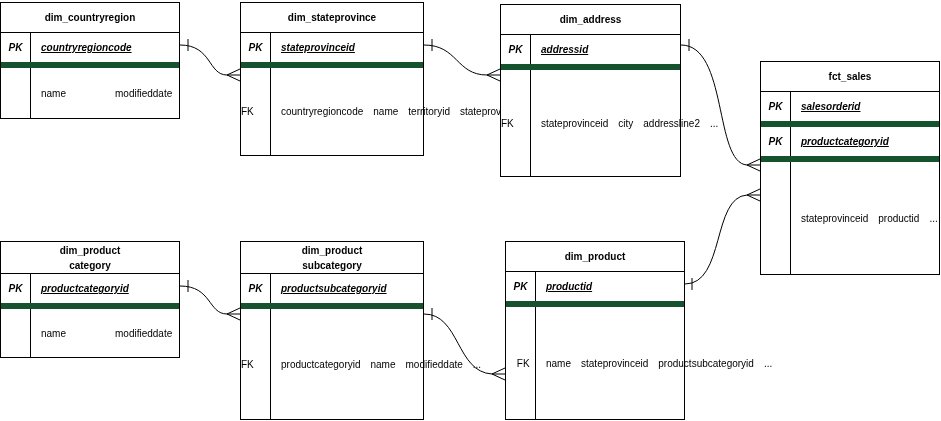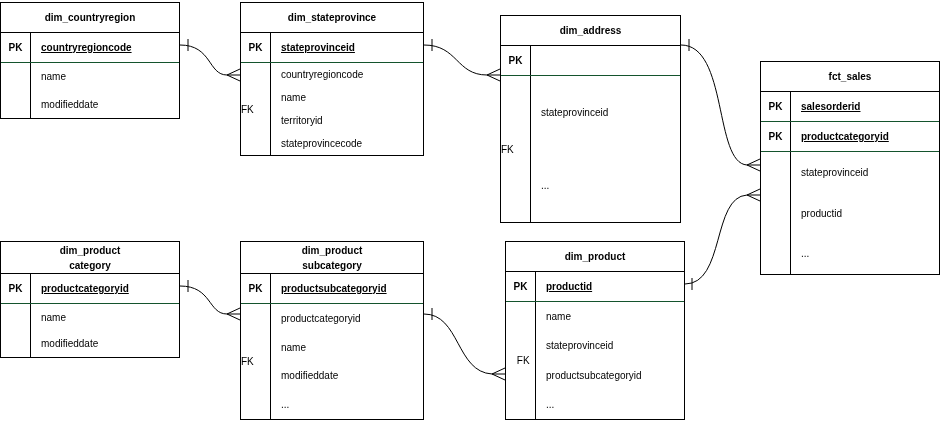--- a/index.html
+++ b/index.html
@@ -23,42 +23,43 @@
     flex:none;height:29px;
     display:flex;align-items:center;justify-content:center;
     font-weight:bold;text-align:center;
     white-space:pre-line;line-height:15px;
     border-bottom:1px solid #000;
   }
   .er-table.two-line .t-title{height:31px}
   .t-keyrow{
     flex:none;height:29px;
     display:flex;
-    border-bottom:1px solid #14532d;
+    border-bottom:6px solid #14532d;
+    font-style:italic;
   }
   .kc{
     flex:none;width:30px;
     box-sizing:border-box;
     border-right:1px solid #000;
     display:flex;align-items:center;justify-content:center;
     font-weight:bold;
   }
   .fc{
     flex:1;display:flex;align-items:center;
     padding-left:10px;
     font-weight:bold;text-decoration:underline;
   }
   .t-body{flex:1;min-height:0;display:flex}
   .kcol{
     flex:none;width:30px;
     box-sizing:border-box;
     border-right:1px solid #000;
     display:flex;flex-direction:row;
   }
-  .fcol{flex:1;display:flex;flex-direction:column}
+  .fcol{flex:1;display:flex;flex-direction:row}
   .kcell{flex:1;display:flex;align-items:center;justify-content:center}
   .fcell{flex:1;display:flex;align-items:center;padding-left:10px}
   svg.wires{position:absolute;left:0;top:0;pointer-events:none}
   svg.wires path{stroke:#000;stroke-width:1;fill:none}
 </style>
 </head>
 <body>
 
 <div class="canvas">
 
@@ -95,34 +96,37 @@
       </div>
       <div class="fcol">
         <span class="fcell">countryregioncode</span>
         <span class="fcell">name</span>
         <span class="fcell">territoryid</span>
         <span class="fcell">stateprovincecode</span>
       </div>
     </div>
   </div>
 
-  <div class="er-table" style="left:500px;top:15px;width:181px;height:208px">
+  <div class="er-table" style="left:500px;top:4px;width:181px;height:173px">
     <div class="t-title">dim_address</div>
     <div class="t-keyrow">
       <span class="kc">PK</span>
+      <span class="fc">addressid</span>
     </div>
     <div class="t-body">
       <div class="kcol">
         <span class="kcell">FK</span>
         <span class="kcell"></span>
         <span class="kcell"></span>
         <span class="kcell"></span>
       </div>
       <div class="fcol">
         <span class="fcell">stateprovinceid</span>
+        <span class="fcell">city</span>
+        <span class="fcell">addressline2</span>
         <span class="fcell">...</span>
       </div>
     </div>
   </div>
 
   <div class="er-table" style="left:760px;top:61px;width:180px;height:214px">
     <div class="t-title">fct_sales</div>
     <div class="t-keyrow">
       <span class="kc">PK</span>
       <span class="fc">salesorderid</span>

